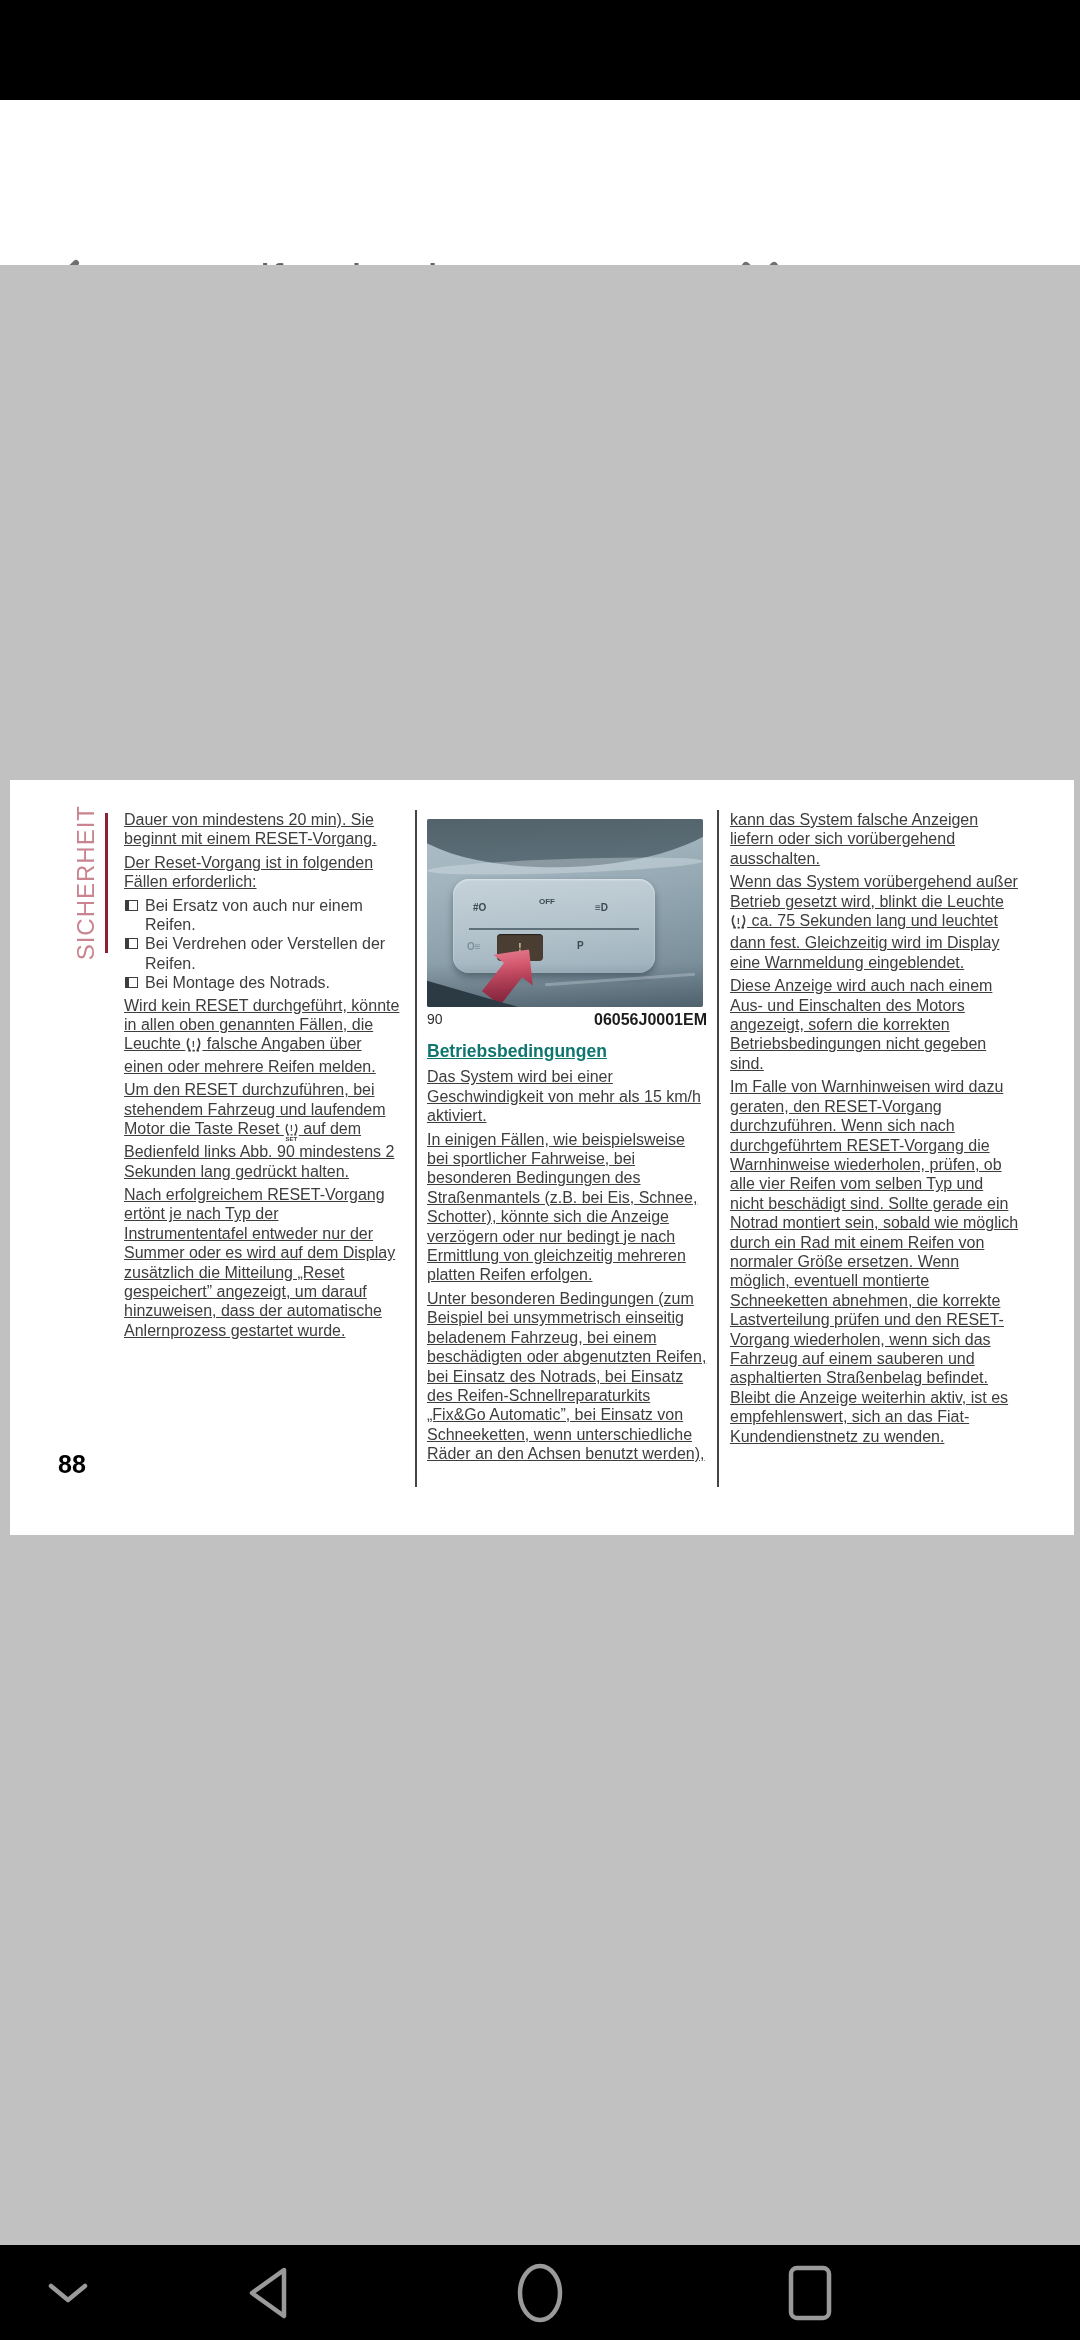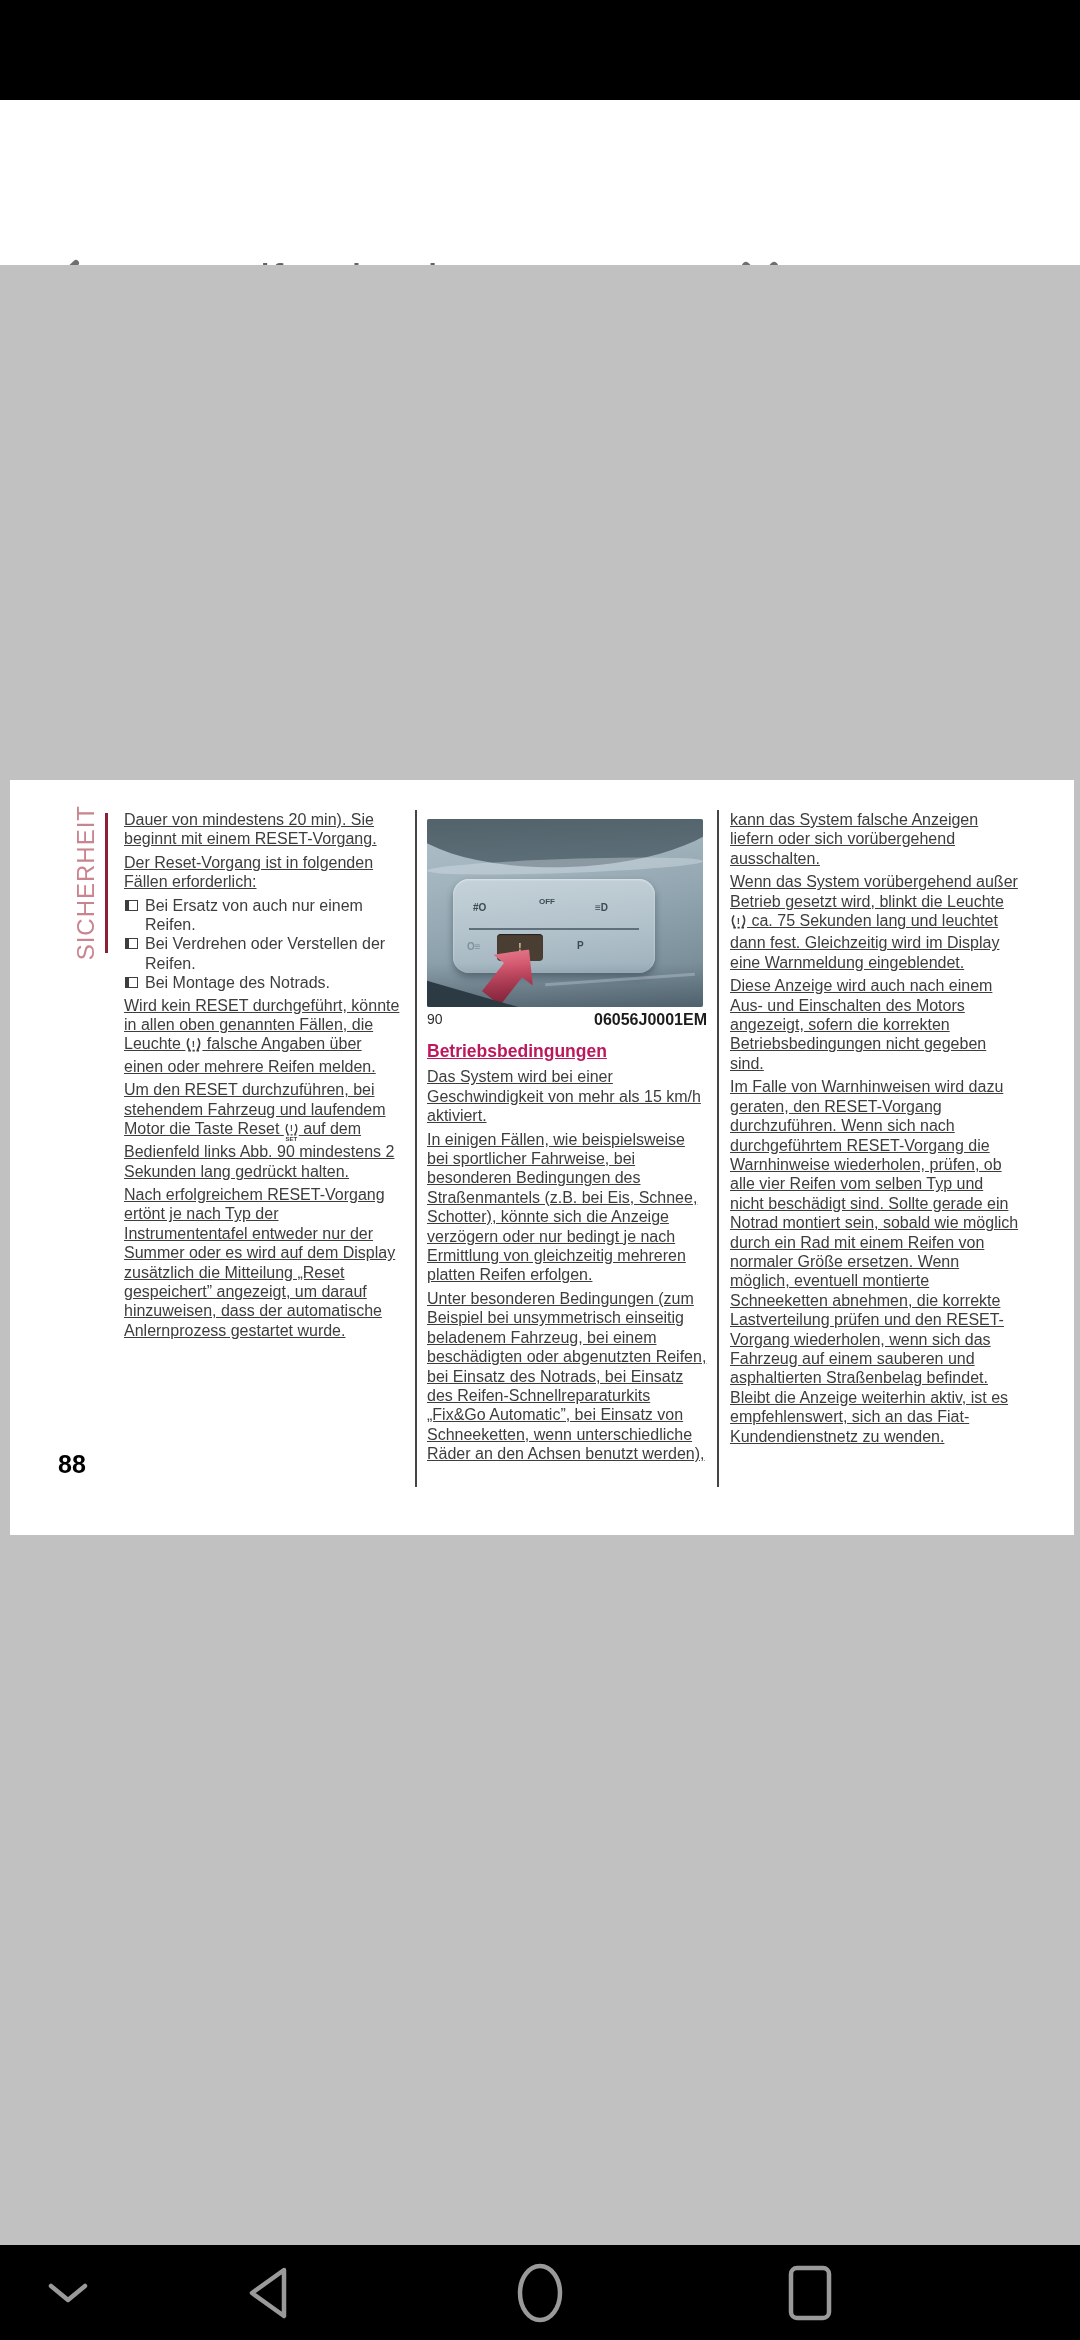--- a/index.html
+++ b/index.html
@@ -65,21 +65,21 @@
              transform:rotate(38deg);}
   .fig-shadow{position:absolute;left:0;bottom:0;width:276px;height:44px;
               background:linear-gradient(to bottom,rgba(30,45,55,0),rgba(30,45,55,.35));}
   .fig-corner{position:absolute;left:-30px;bottom:-20px;width:140px;height:34px;background:#2c3a43;
               transform:rotate(16deg);}
   .fig-tray{position:absolute;right:8px;bottom:26px;width:150px;height:3px;background:rgba(220,230,235,.3);
             transform:rotate(-4deg);}
   .fig-caption{display:flex;justify-content:space-between;align-items:center;margin-top:5px;height:16px;}
   .fig-num{font-size:14px;color:#2e2e2e;}
   .fig-code{font-size:16px;font-weight:bold;color:#1c1c1c;}
-  .heading{margin:14px 0 6px 0 !important;font-size:17.5px;font-weight:bold;color:#be185d;}
+  .heading{margin:14px 0 6px 0 !important;font-size:17.5px;font-weight:bold;color:#0f766e;}
   
   .navbar{position:absolute;left:0;top:2245px;width:1080px;height:95px;background:#000;}
   .nbtn{position:absolute;top:0;height:95px;width:110px;background:none;border:none;padding:0;cursor:pointer;
         display:flex;align-items:center;justify-content:center;}
   .nbtn svg{display:block;}
   .nb-collapse{left:13px;}
   .nb-back{left:212px;}
   .nb-home{left:485px;}
   .nb-recents{left:755px;}
 </style>

